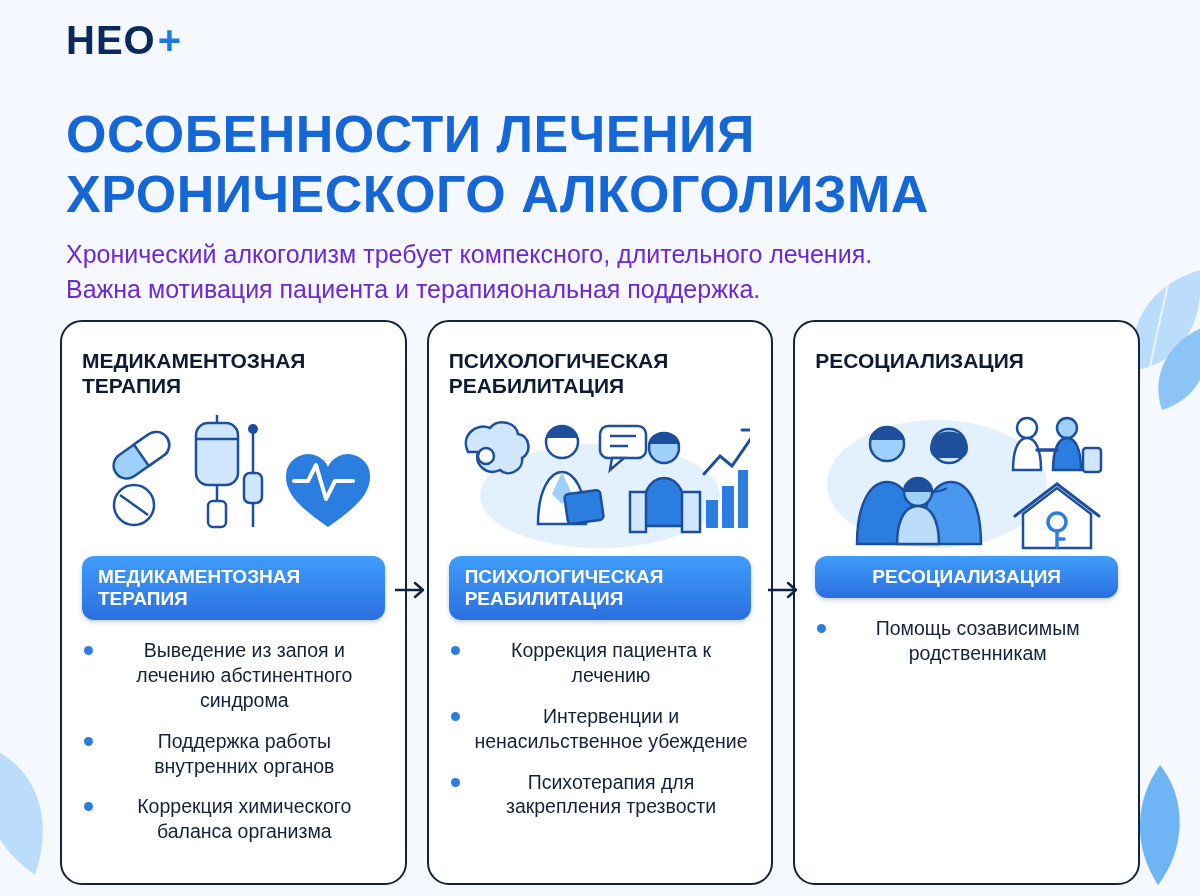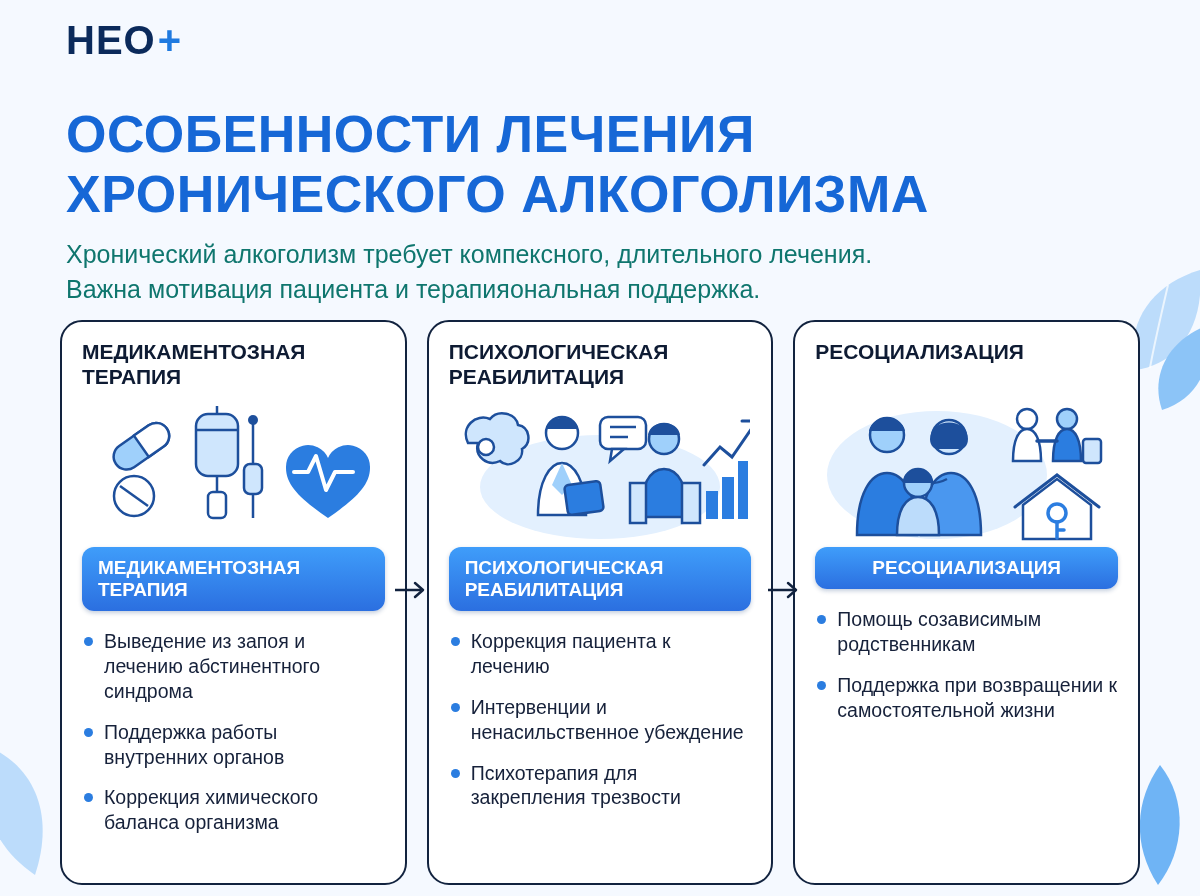--- a/index.html
+++ b/index.html
@@ -63,21 +63,21 @@
     text-transform: uppercase;
     margin-top: 33px;
   }
   .title .line2 { display: block; }
 
   .subtitle {
     position: absolute;
     left: 66px;
     top: 212px;
     width: 1060px;
-    color: #0f766e;
+    color: #6d28d9;
     font-size: 25px;
     line-height: 1.4;
   }
   .subtitle b { font-weight: normal; }
 
   
   .cards {
     position: absolute;
     left: 60px;
     top: 320px;
@@ -86,21 +86,21 @@
     display: flex;
     gap: 20px;
   }
   .card {
     position: relative;
     width: 384px;
     background: #ffffff;
     border: 2px solid #12233f;
     border-radius: 22px;
     box-sizing: border-box;
-    padding: 17px 20px 18px 20px;
+    padding: 26px 20px 18px 20px;
     display: flex;
     flex-direction: column;
   }
   .card-title {
     font-size: 21px;
     font-weight: bold;
     color: #0e1b33;
     line-height: 1.2;
     text-transform: uppercase;
     min-height: 52px;
@@ -123,20 +123,21 @@
     text-transform: uppercase;
     padding: 10px 16px;
     text-align: left;
     box-shadow: 0 2px 4px rgba(20,60,120,0.25);
   }
   .pill-label.centered { text-align: center; }
   ul.bullets {
     margin: 18px 0 0 0;
     padding: 0;
     list-style: none;
+    text-align: center;
   }
   ul.bullets li {
     position: relative;
     padding-left: 22px;
     margin-bottom: 16px;
     font-size: 19.5px;
     line-height: 1.28;
     color: #16213a;
   }
   ul.bullets li::before {
@@ -304,21 +305,20 @@
 
         <path d="M206 110l34-26 34 26v34h-68z" fill="#ffffff" stroke="#1d4f9c" stroke-width="2.5"></path>
         <path d="M198 112l42-32 42 32" stroke="#1d4f9c" stroke-width="3" fill="none" stroke-linecap="round"></path>
         <circle cx="240" cy="118" r="9" fill="none" stroke="#2b7de0" stroke-width="3.5"></circle>
         <path d="M240 127v16m0-8h7" stroke="#2b7de0" stroke-width="3.5" stroke-linecap="round"></path>
       </svg>
     </div>
     <div class="pill-label centered">Ресоциализация</div>
     <ul class="bullets">
       <li>Помощь созависимым родственникам</li>
-      <li>Поддержка при возвращении к самостоятельной жизни</li>
     </ul>
   </div>
 
 </div>
 
 <svg class="connector c1" viewBox="0 0 40 30" fill="none">
   <path d="M2 15h26" stroke="#12233f" stroke-width="2.5"></path>
   <path d="M22 8l8 7-8 7" stroke="#12233f" stroke-width="2.5" fill="none" stroke-linecap="round" stroke-linejoin="round"></path>
 </svg>
 <svg class="connector c2" viewBox="0 0 40 30" fill="none">

